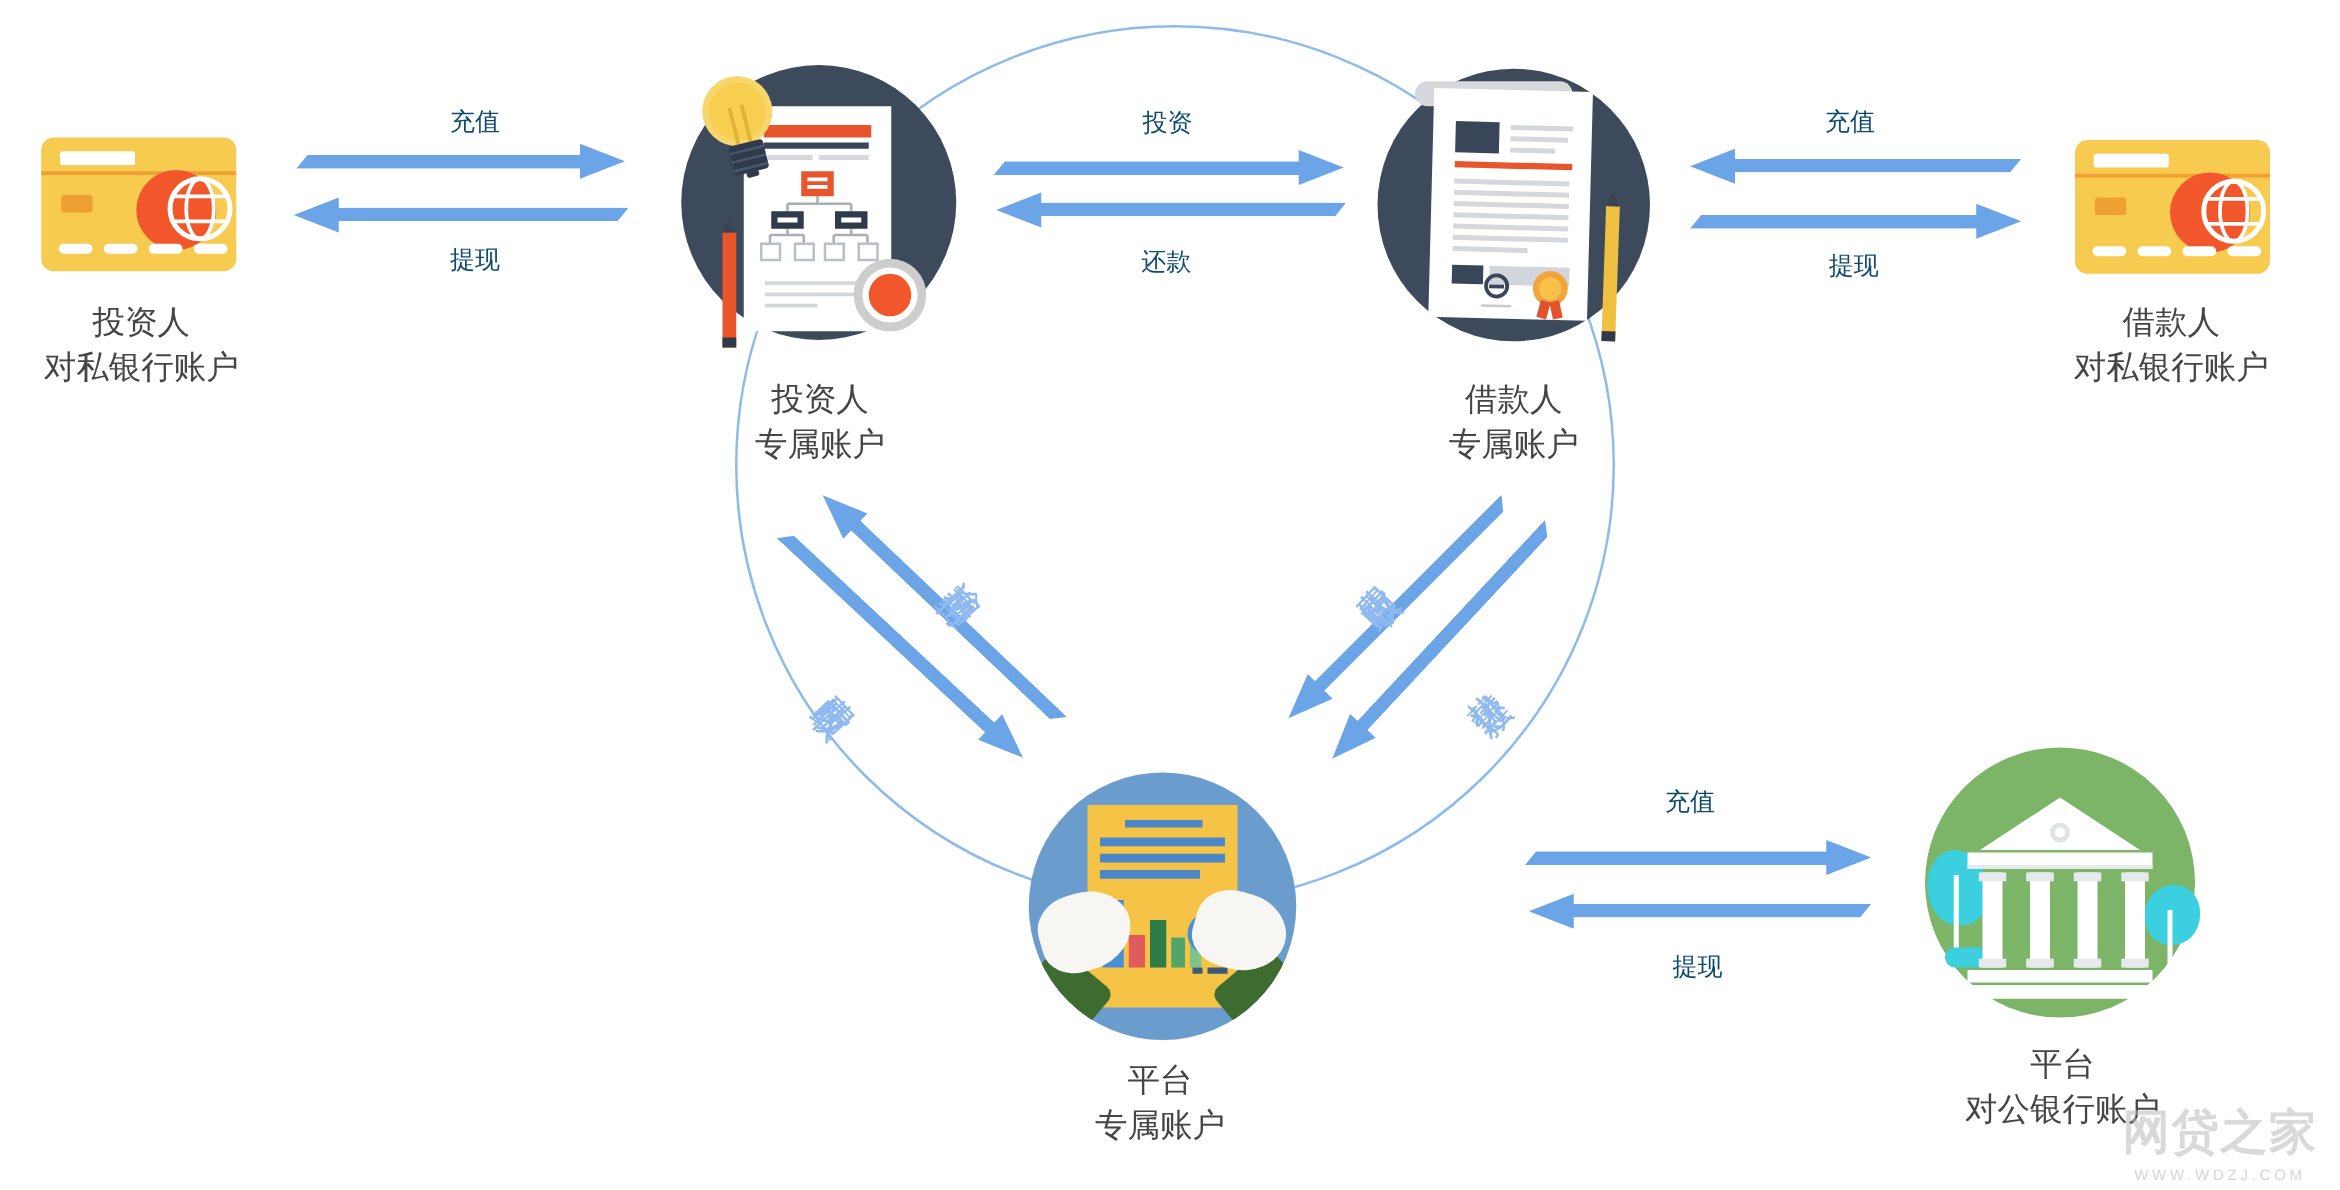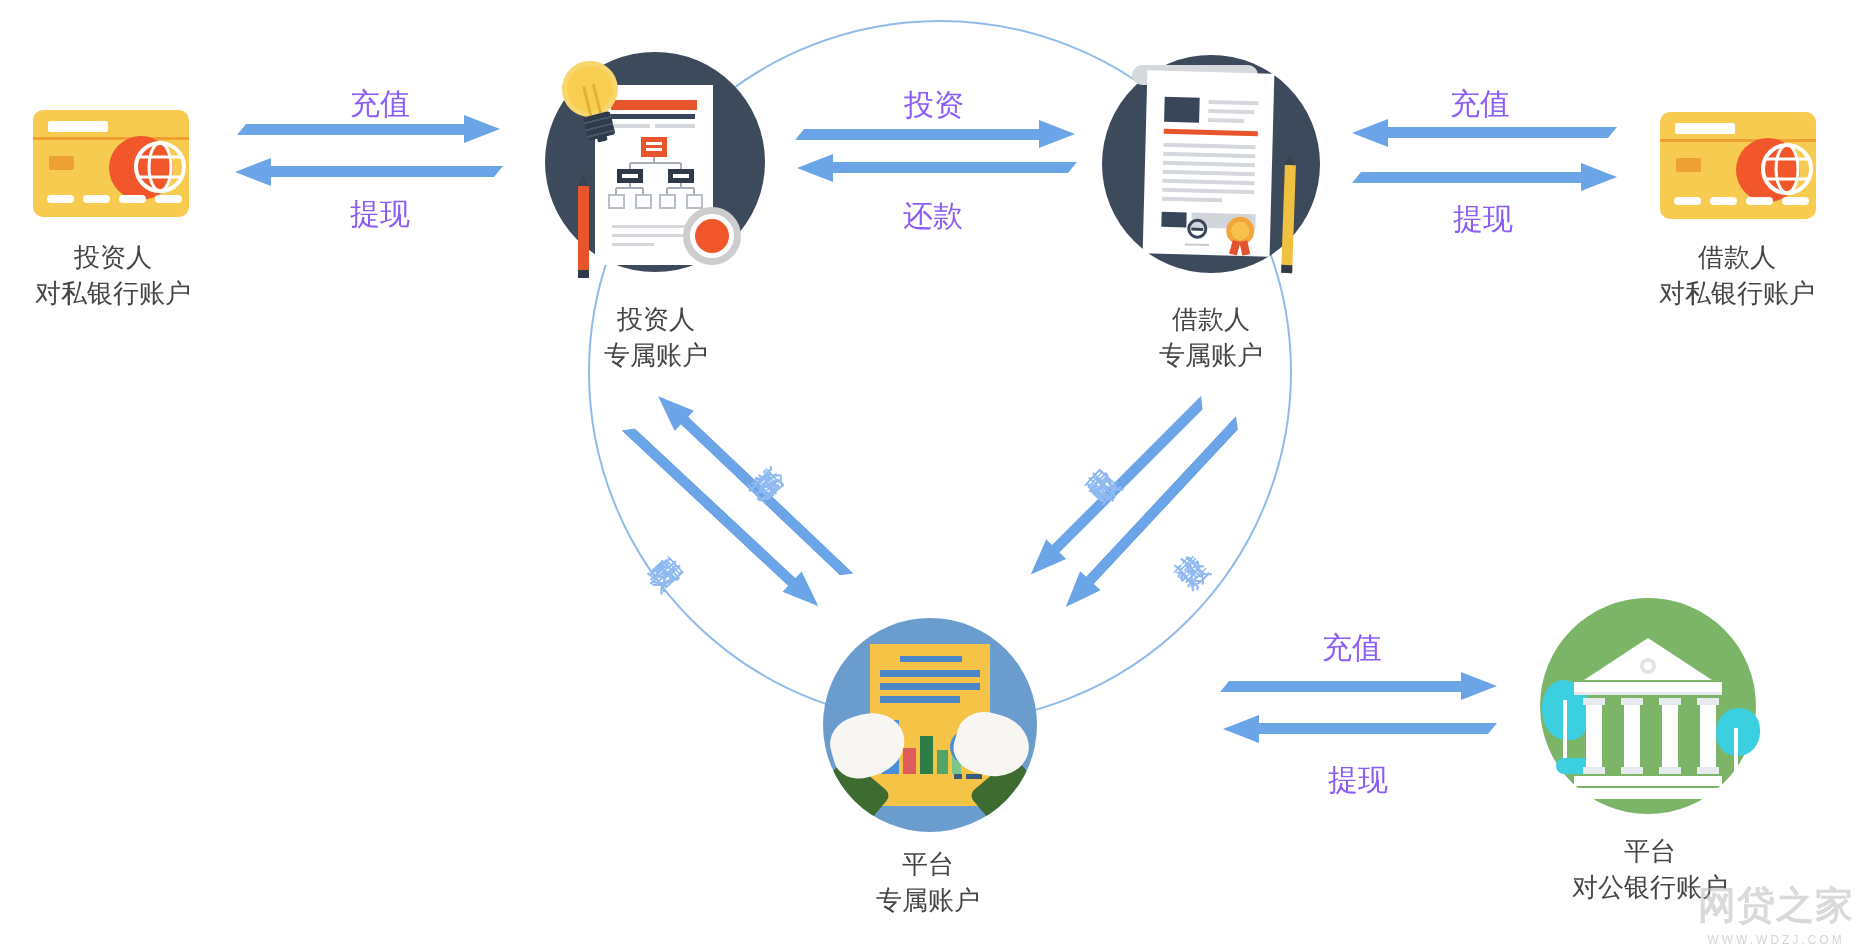--- a/index.html
+++ b/index.html
@@ -12,21 +12,21 @@
   .ring{position:absolute;left:588px;top:20px;width:704px;height:704px;border:2px solid #8FBBEB;border-radius:50%;}
 
   
   .arrow{position:absolute;height:11px;transform-origin:0 5.5px;}
   .arrow::before{content:"";position:absolute;left:0;top:0;right:30px;height:11px;background:#6CA4E8;
                  clip-path:polygon(9px 0,100% 0,100% 100%,0 100%);}
   .arrow::after{content:"";position:absolute;right:0;top:-9px;width:0;height:0;border-style:solid;
                 border-width:14.5px 0 14.5px 36px;border-color:transparent transparent transparent #6CA4E8;}
 
   
-  .flabel{position:absolute;font-size:30px;color:#8b5cf6;white-space:nowrap;transform:translateX(-50%);}
+  .flabel{position:absolute;font-size:20px;color:#0c4a6e;white-space:nowrap;transform:translateX(-50%);}
   .flabel.diag{writing-mode:vertical-lr;text-orientation:upright;font-size:28px;letter-spacing:3px;color:#8FB9F0;}
 
   .title{position:absolute;left:940px;top:345px;transform:translateX(-50%);font-size:29px;font-weight:bold;
          color:#4B96F3;white-space:nowrap;}
 
   .nlabel{position:absolute;width:300px;text-align:center;font-size:26px;line-height:36px;color:#454545;}
 
   
   .card{position:absolute;width:156px;height:107px;background:#F6CB4F;border-radius:10px;}
   .c-stripe{left:15px;top:11px;width:60px;height:11px;background:#fff;border-radius:2px;}

